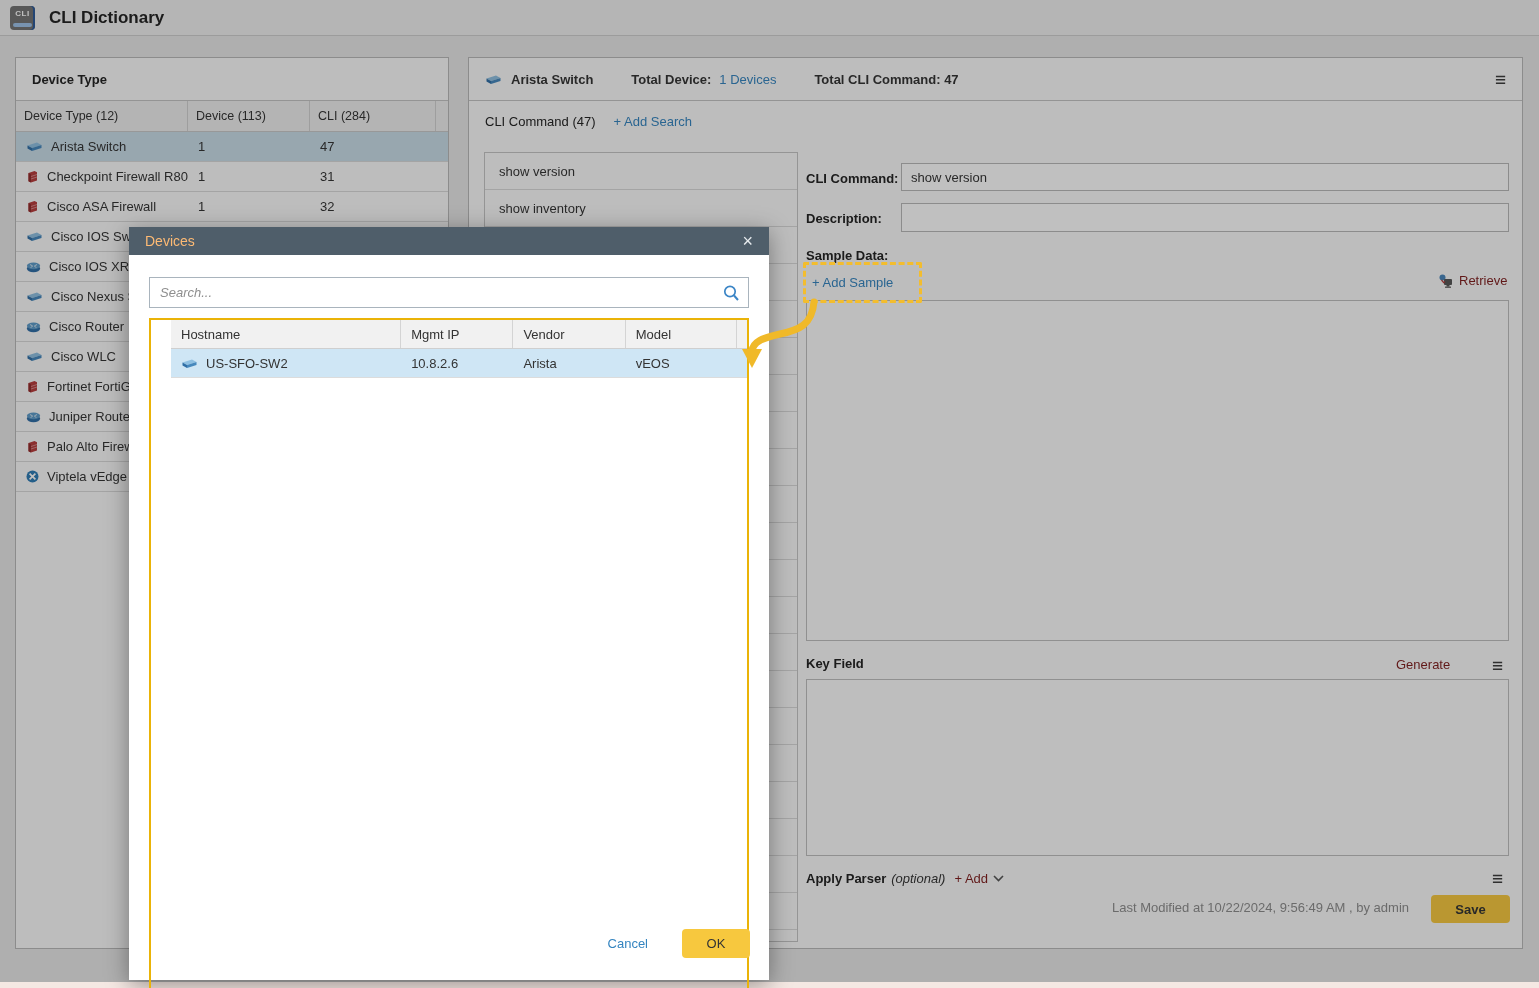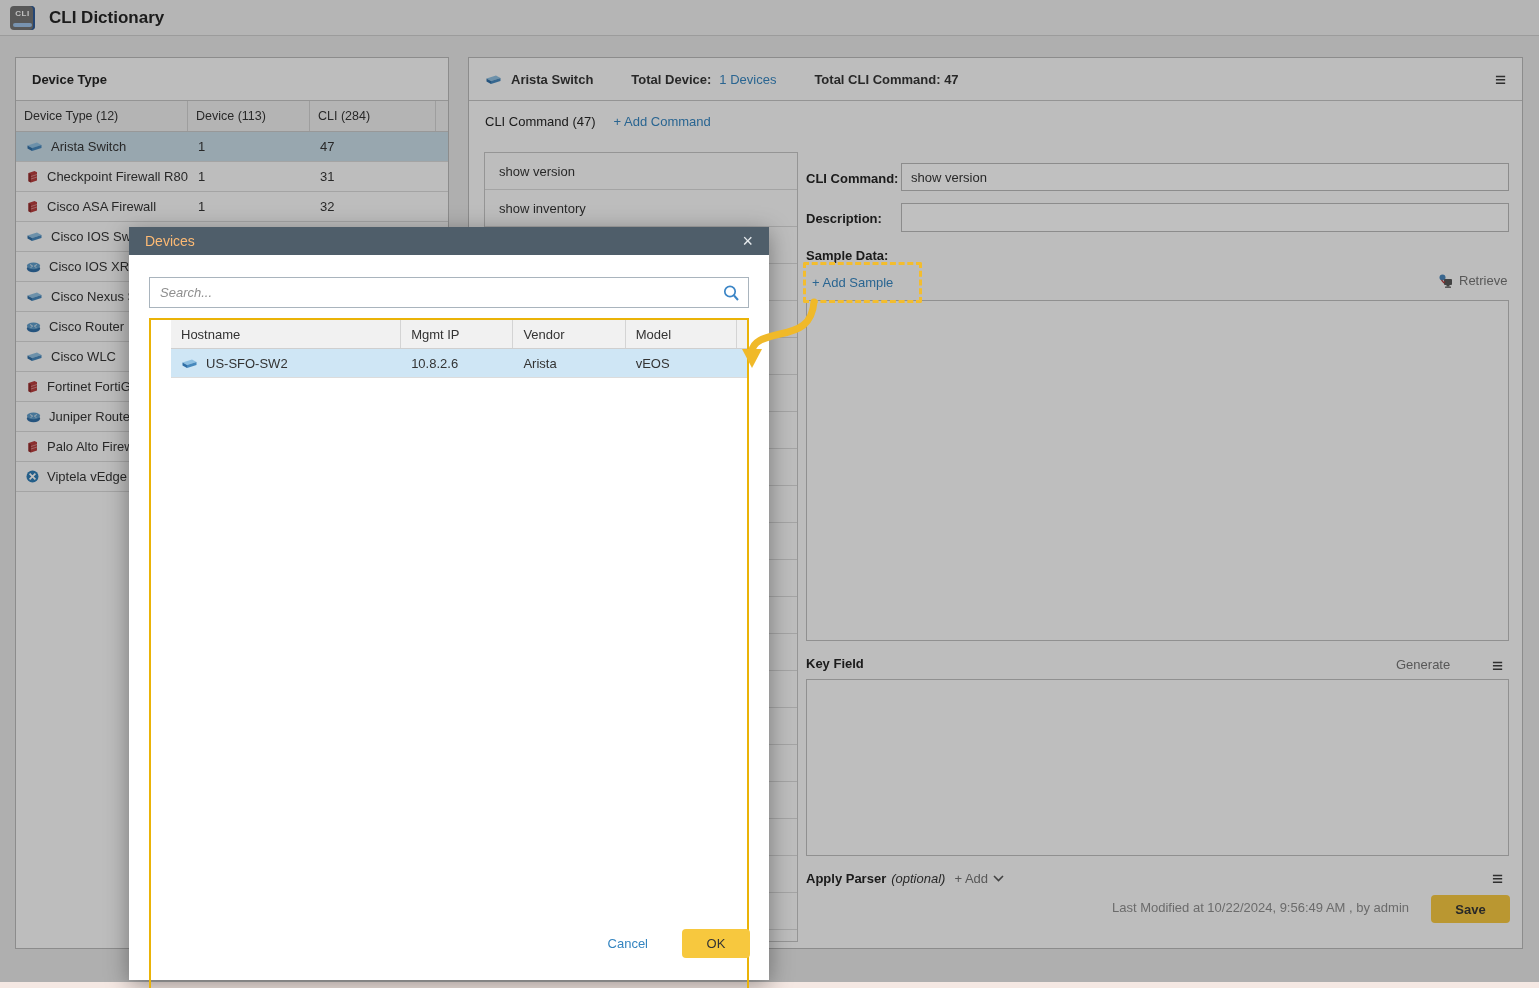--- a/index.html
+++ b/index.html
@@ -42,21 +42,21 @@
   .cmd-title-row { position:absolute; left:16px; top:56px; display:flex; align-items:center; gap:18px; font-size:13px; }
   .cmd-title { color:#222; }
   .bluelink { color:#3585c0; font-size:13px; cursor:pointer; }
 
   .cmd-list { position:absolute; left:15px; top:94px; width:314px; height:790px; border:1px solid #c6c6c6; background:#fbfbfb; overflow:hidden; }
   .cmd-row { height:37px; display:flex; align-items:center; padding-left:14px; border-bottom:1px solid #dadada; font-size:13px; }
 
   .fld-label { font-size:13px; font-weight:bold; color:#222; }
   .txtbox { background:#fff; border:1px solid #b9b9b9; font-size:13px; color:#333; padding:0 9px; font-family:"Liberation Sans", sans-serif; }
   .bigbox { background:#fcfcfc; border:1px solid #bfbfbf; }
-  .graylink { color:#737373; font-size:13px; }
+  .graylink { color:#7f1d1d; font-size:13px; }
 
   
   .modal { left:129px; top:227px; width:640px; height:753px; background:#fff; z-index:50; box-shadow:0 5px 22px rgba(0,0,0,.38); }
   .modal-hd { height:28px; background:#4f5e6a; display:flex; align-items:center; padding:0 16px; }
   .modal-title { color:#fdba74; font-size:14px; font-weight:normal; }
   .modal-close { margin-left:auto; color:#e8ecef; font-size:18px; line-height:1; cursor:pointer; }
   .m-search { position:absolute; left:20px; top:50px; width:600px; height:31px; border:1px solid #a9b4bd; display:flex; align-items:center; background:#fff; }
   .m-search input { flex:1; border:none; outline:none; font-size:13px; padding:0 10px; font-style:italic; color:#333; font-family:"Liberation Sans", sans-serif; background:transparent; }
   .m-search input::placeholder { color:#8e8e8e; font-style:italic; }
   .m-search .mag { margin-right:8px; cursor:pointer; display:flex; }
@@ -282,21 +282,21 @@
       </span>
       <span class="dvname">Arista Switch</span>
       <span class="lbl">Total Device:</span>
       <span class="lnk">1 Devices</span>
       <span class="lbl">Total CLI Command: 47</span>
       <span class="burger">≡</span>
     </div>
 
     <div class="cmd-title-row">
       <span class="cmd-title">CLI Command (47)</span>
-      <span class="bluelink">+ Add Command</span>
+      <span class="bluelink">+ Add Search</span>
     </div>
 
     <div class="cmd-list">
       <div class="cmd-row">show version</div>
       <div class="cmd-row">show inventory</div>
       <div id="cmd-filler">
           <div class="cmd-row"></div>
           <div class="cmd-row"></div>
           <div class="cmd-row"></div>
           <div class="cmd-row"></div>

